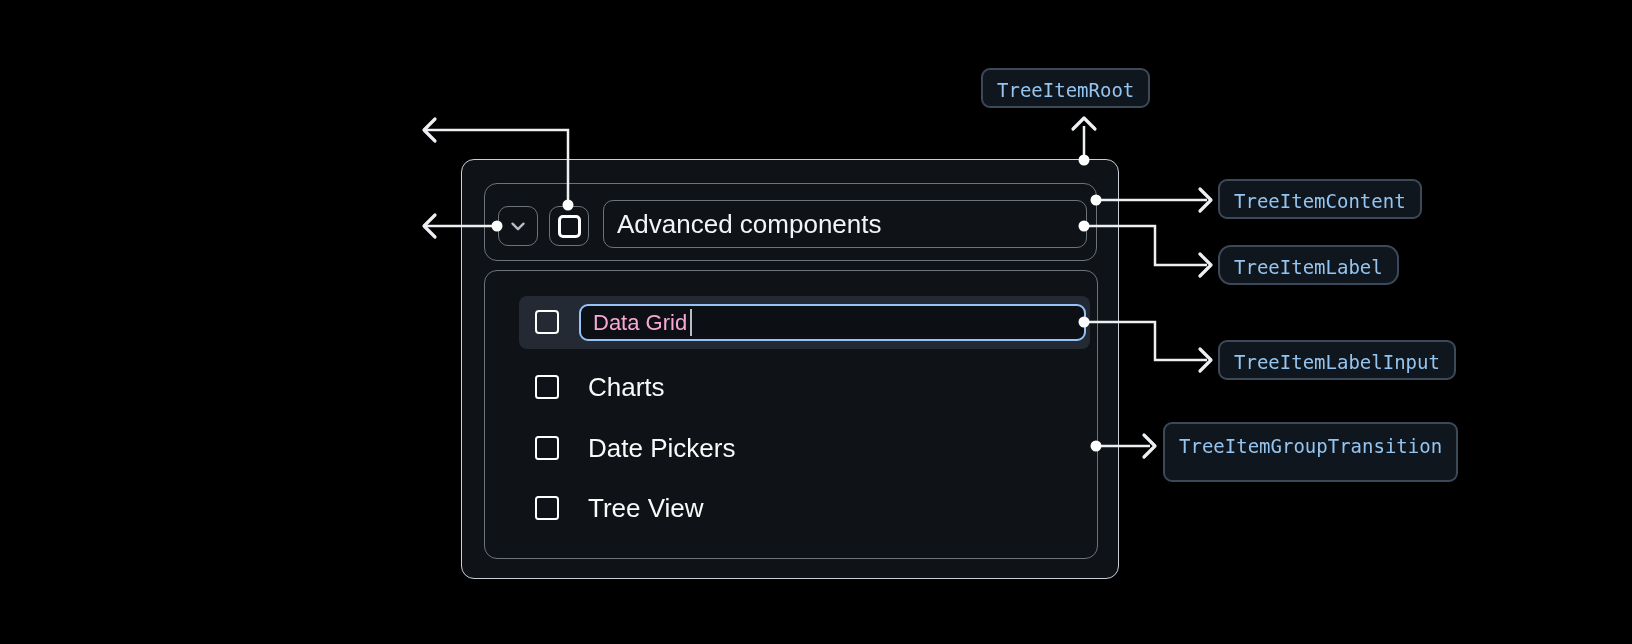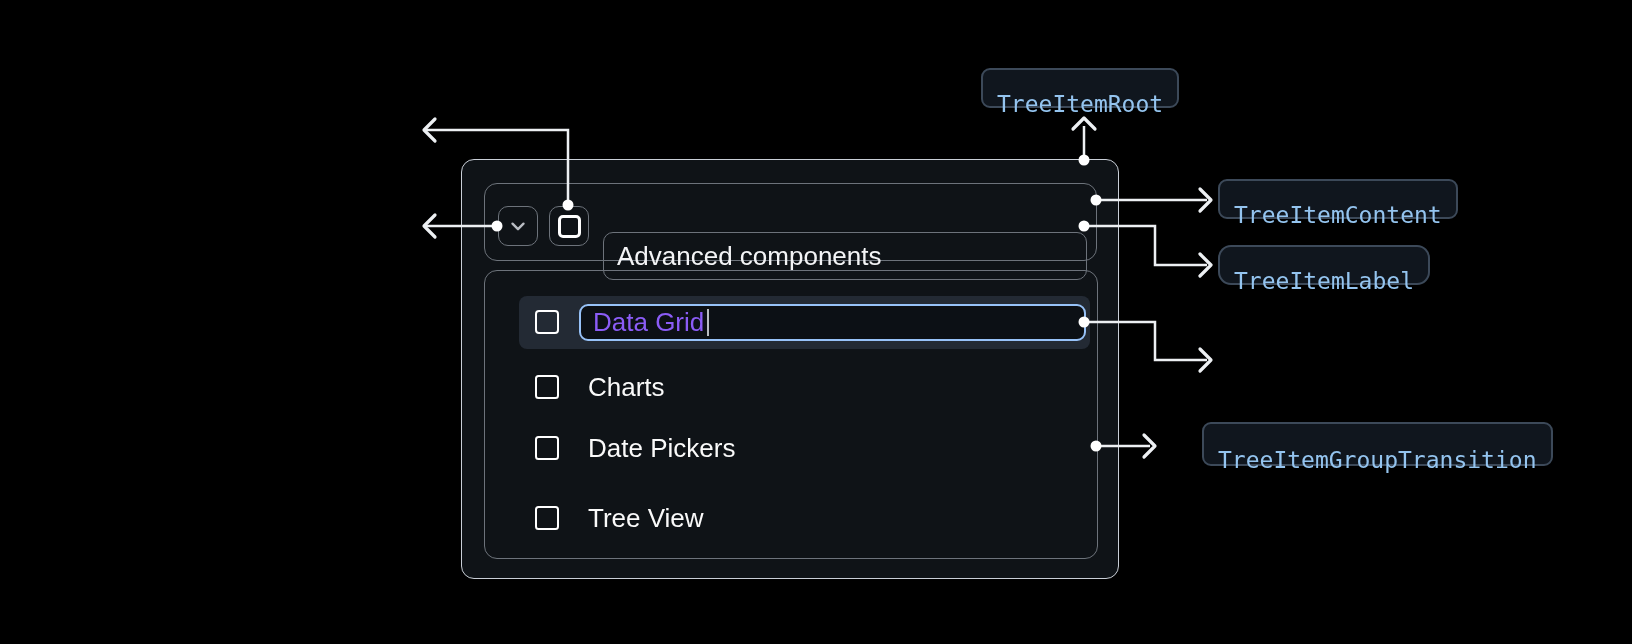--- a/index.html
+++ b/index.html
@@ -2,63 +2,63 @@
 <html><head>
 <meta charset="utf-8">
 <style>
   html,body{margin:0;padding:0;background:#000;}
   .stage{
     position:relative;width:1632px;height:644px;background:#000;overflow:hidden;
     font-family:"Liberation Sans","DejaVu Sans",sans-serif;
   }
   
   .badge{
-    position:absolute;height:40px;line-height:40px;padding:14px 14px;
+    position:absolute;height:40px;line-height:40px;padding:0 14px;
     background:#10161e;border:2px solid #3c4959;border-radius:9px;
     color:#94c4ef;font-family:"DejaVu Sans Mono","Liberation Mono",monospace;
-    font-size:23px;white-space:nowrap;box-sizing:border-box;
+    font-size:19px;white-space:nowrap;box-sizing:border-box;
   }
   
   .card{
     position:absolute;left:461px;top:159px;width:658px;height:420px;
     background:#0f1317;border:1.5px solid #c9cfd7;border-radius:13px;box-sizing:border-box;
   }
   .content{
     position:absolute;left:22px;top:23px;width:613px;height:78px;
     border:1.5px solid #6d737b;border-radius:13px;box-sizing:border-box;
   }
   .iconbox{
     position:absolute;top:22px;width:40px;height:40px;box-sizing:border-box;
     border:1.5px solid #6d737b;border-radius:10px;
     display:flex;align-items:center;justify-content:center;
   }
   .sq{width:23px;height:23px;border:3px solid #fff;border-radius:5px;box-sizing:border-box;}
   .labelbox{
     position:absolute;left:118px;top:16px;width:484px;height:48px;box-sizing:border-box;
     border:1.5px solid #6d737b;border-radius:10px;
     display:flex;align-items:center;padding-left:13px;
-    color:#f3f4f6;font-size:26px;margin-top:32px;
+    color:#f3f4f6;font-size:26px;
   }
   .group{
     position:absolute;left:22px;top:110px;width:614px;height:289px;box-sizing:border-box;
     border:1.5px solid #6d737b;border-radius:13px;
   }
   .hl-row{
     position:absolute;left:34px;top:25px;width:571px;height:53px;
     background:#232a34;border-radius:8px;
   }
   .row-cb{
     position:absolute;left:16px;top:14px;width:24px;height:24px;box-sizing:border-box;
     border:2.5px solid #fff;border-radius:4px;
   }
   .label-input{
     position:absolute;left:60px;top:8px;width:507px;height:37px;box-sizing:border-box;
     background:#0c1015;border:2px solid #97c2f8;border-radius:9px;
     display:flex;align-items:center;padding-left:12px;
-    color:#8b5cf6;font-size:26px;
+    color:#f9a8d4;font-size:22px;
   }
   .caret{display:inline-block;width:2px;height:27px;background:#b9bdc3;margin-left:3px;}
   .item{
     position:absolute;left:50px;display:flex;align-items:center;gap:29px;height:26px;
   }
   .item .cb{
     width:24px;height:24px;box-sizing:border-box;border:2.5px solid #fff;border-radius:3.5px;flex:none;
   }
   .item .txt{color:#fafafa;font-size:26px;white-space:nowrap;}
   .connectors{position:absolute;left:0;top:0;z-index:5;pointer-events:none;}
@@ -101,21 +101,22 @@
       <circle cx="1096" cy="200" r="5.5"></circle>
       <circle cx="1084" cy="226" r="5.5"></circle>
       <circle cx="1084" cy="322" r="5.5"></circle>
       <circle cx="1096" cy="446" r="5.5"></circle>
     </g>
   </svg>
 
   <div class="badge" style="left:981px;top:68px;">TreeItemRoot</div>
   <div class="badge" style="left:1218px;top:179px;">TreeItemContent</div>
   <div class="badge" style="left:1218px;top:245px;border-radius:13px;">TreeItemLabel</div>
-  <div class="badge" style="left:1163px;top:422px;height:44px;line-height:44px;margin-left:39px;">TreeItemGroupTransition</div>
+  <div class="badge" style="left:1218px;top:340px;">TreeItemLabelInput</div>
+  <div class="badge" style="left:1163px;top:422px;height:60px;line-height:44px;">TreeItemGroupTransition</div>
 
   <div class="card">
 
     <div class="content">
       <div class="iconbox" style="left:13px;">
         <svg width="22" height="22" viewBox="0 0 24 24">
           <polyline points="6,9.5 12,15.5 18,9.5" fill="none" stroke="#b9bdc3" stroke-width="2.6" stroke-linecap="round" stroke-linejoin="round"></polyline>
         </svg>
       </div>
       <div class="iconbox" style="left:64px;">
@@ -137,21 +138,21 @@
       </div>
 
       <div class="item" style="top:103px;">
         <div class="cb"></div>
         <div class="txt">Charts</div>
       </div>
       <div class="item" style="top:164px;">
         <div class="cb"></div>
         <div class="txt">Date Pickers</div>
       </div>
-      <div class="item" style="top:234px;">
+      <div class="item" style="top:224px;">
         <div class="cb"></div>
         <div class="txt">Tree View</div>
       </div>
 
     </div>
   </div>
 
 </div>
 
 </body></html>

